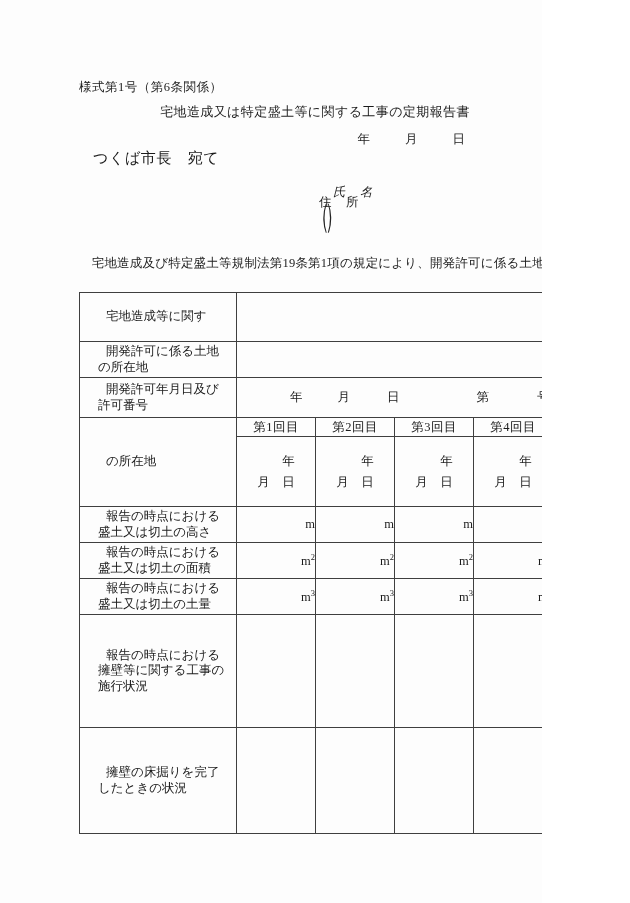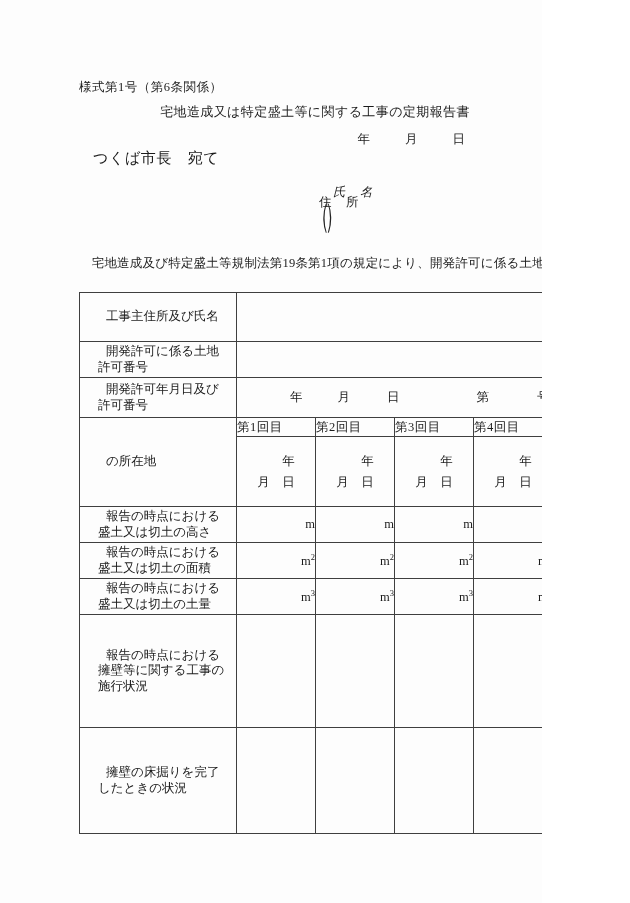--- a/index.html
+++ b/index.html
@@ -24,21 +24,21 @@
   .bodypar { position:absolute; left:79px; top:255px; width:478px;
              line-height:16px; letter-spacing:0.2px; }
 
   table.rpt { position:absolute; left:79px; top:292px; border-collapse:collapse;
               table-layout:fixed; width:473px; }
   .rpt td { border:1px solid #3f3f3f; padding:0; vertical-align:middle;
             font-size:12.5px; overflow:hidden; }
   .rpt .lbl { padding:2px 3px 2px 5px; }
   .lw { white-space:pre-line; padding-left:13px; text-indent:-13px; line-height:15.5px; }
   .no { display:inline-block; width:21px; }
-  .rh { letter-spacing:0.5px; }
+  .rh { text-align:center; letter-spacing:0.5px; }
   .rdate { white-space:pre-line; text-align:center; line-height:21px; }
   .unitcell { text-align:right; padding-right:9px; }
   .unitcell sup { font-size:8.5px; }
   .pdate span { display:inline-block; }
   .pd-y { margin-left:53px; } .pd-m { margin-left:35px; } .pd-d { margin-left:37px; }
   .pd-n1 { margin-left:77px; } .pd-n2 { margin-left:48px; }
   tr.h49{height:49px} tr.h30{height:30px} tr.h40{height:40px} tr.h19{height:19px}
   tr.h70{height:70px} tr.h35{height:35px} tr.h31{height:31px}
   tr.h113{height:113px} tr.h106{height:106px}
 </style>
@@ -74,29 +74,29 @@
       <col style="width:157px">
         <col style="width:79px">
         <col style="width:79px">
       <col style="width:79px">
         <col style="width:79px">
     </colgroup>
 
     <tbody>
         <tr class="h49">
       <td class="lbl">
-        <div class="lw"><span class="no">1</span><span>工事主住所及び氏名</span></div>
+        <div class="lw"><span class="no">1</span><span>宅地造成等に関す</span></div>
       </td>
       <td colspan="4"></td>
     </tr>
 
     <tr class="h30">
       <td class="lbl">
         <div class="lw"><span class="no">2</span><span>開発許可に係る土地
-許可番号</span></div>
+の所在地</span></div>
       </td>
       <td colspan="4"></td>
     </tr>
 
     <tr class="h40">
       <td class="lbl">
         <div class="lw"><span class="no">3</span><span>開発許可年月日及び
 許可番号</span></div>
       </td>
       <td colspan="4" class="pdate">

